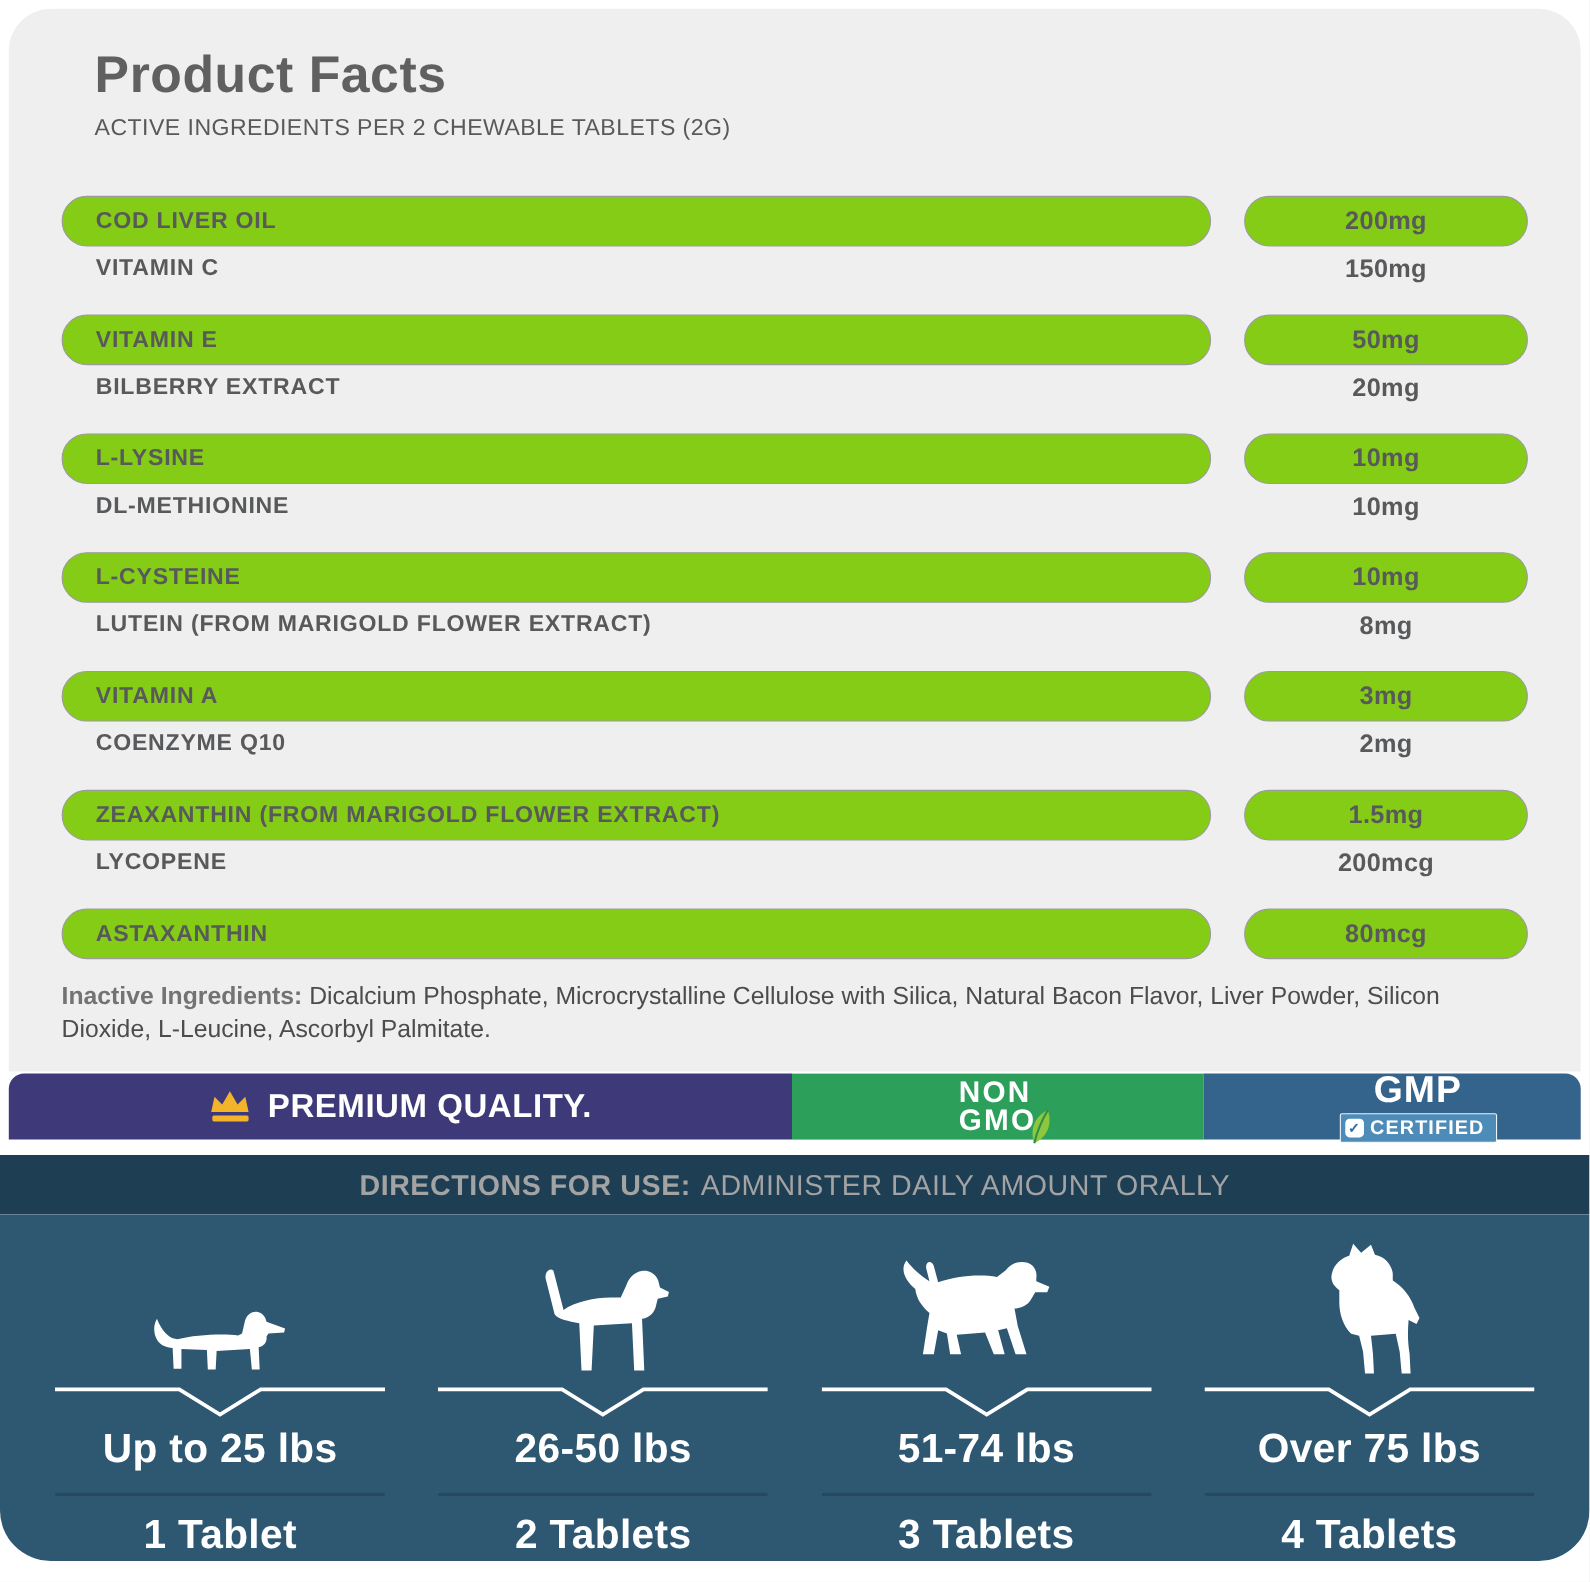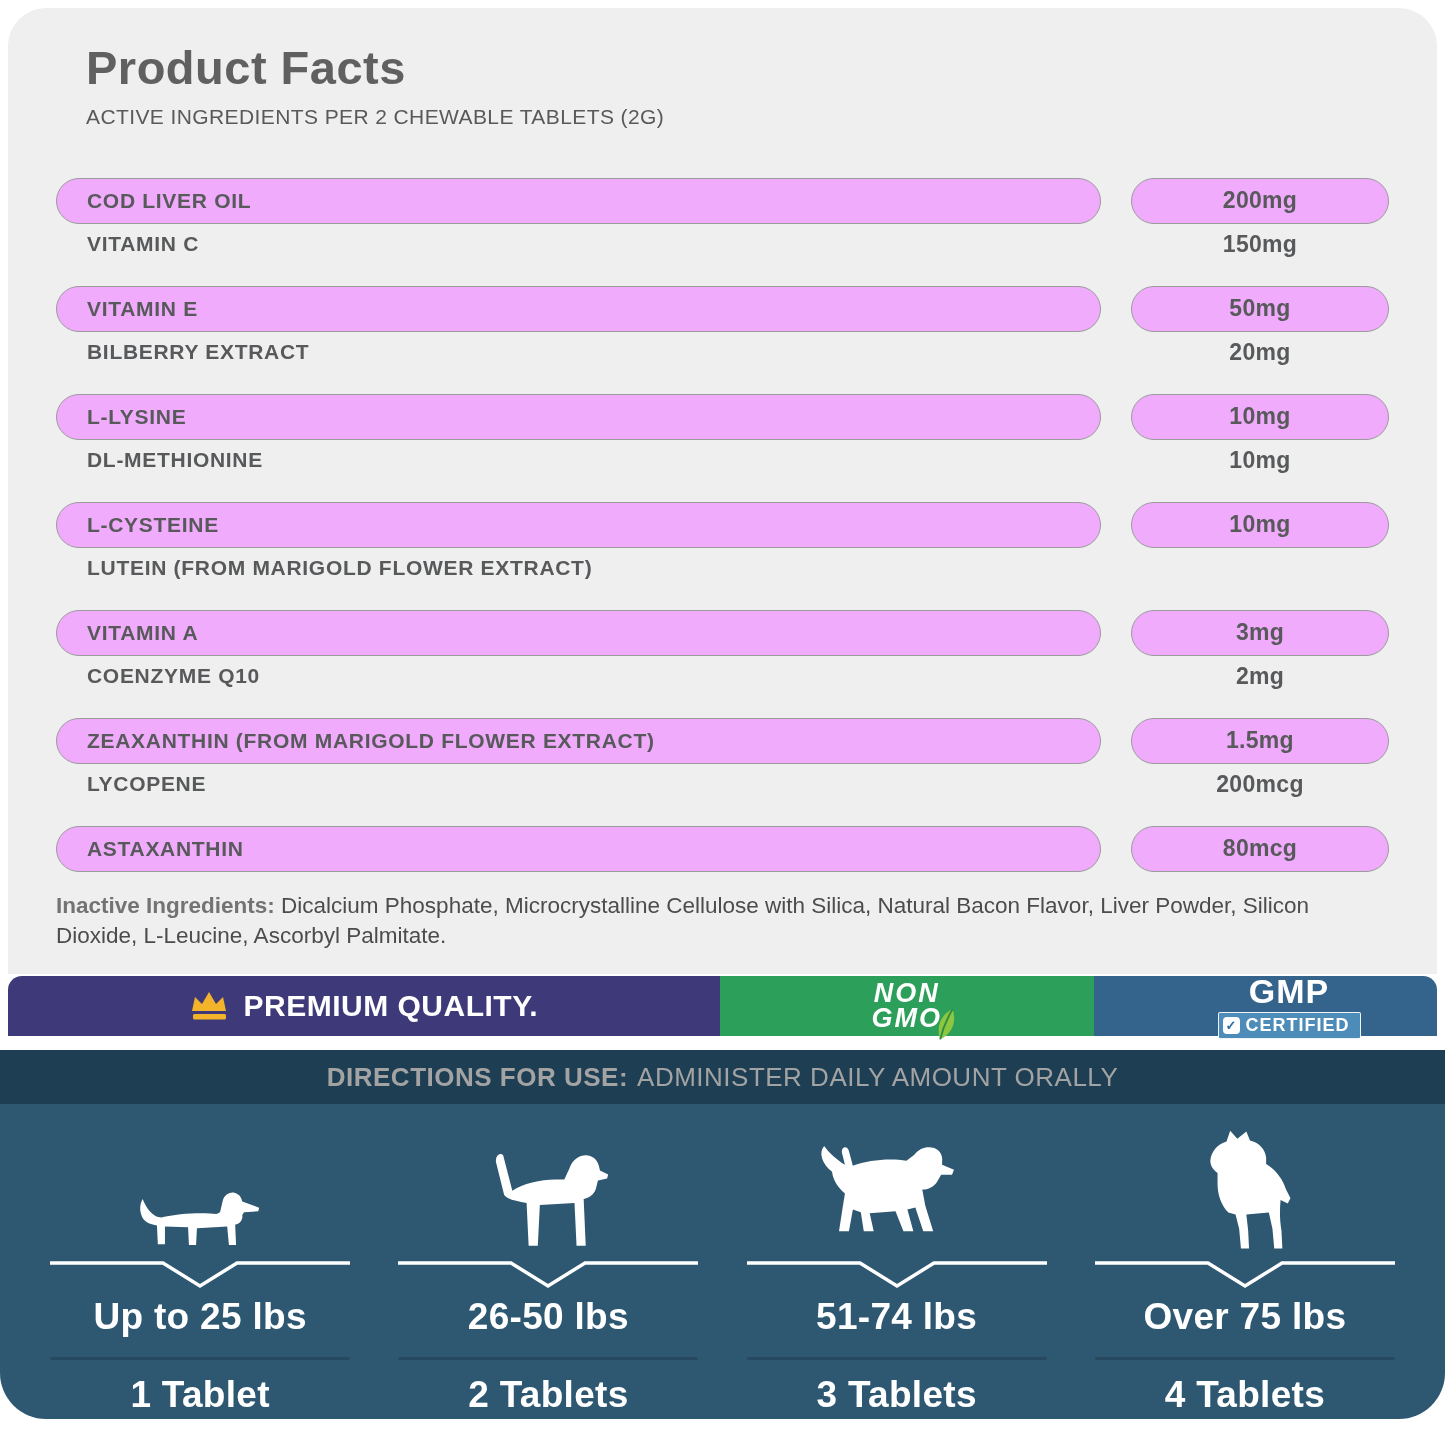--- a/index.html
+++ b/index.html
@@ -30,35 +30,35 @@
   .ing-row{display:flex; align-items:center; height:54px; gap:30px;}
   .ing-name-cell{
     flex:1; height:44px; display:flex; align-items:center;
     padding:0 30px; border-radius:24px; border:1.5px solid transparent;
   }
   .ing-amount-cell{
     width:256px; height:44px; display:flex; align-items:center; justify-content:center;
     border-radius:24px; border:1.5px solid transparent;
   }
   .pill-row .ing-name-cell, .pill-row .ing-amount-cell{
-    background:#f0abfc; border-color:var(--pill-border,#9b9b9b);margin-top:21px;
+    background:#84cc16; border-color:var(--pill-border,#9b9b9b);margin-top:21px;
   }
   .ing-name{font-size:21px; font-weight:600; letter-spacing:.7px;}
   .ing-amount{font-size:23px; font-weight:700; letter-spacing:.3px;text-align:center;}
   .inactive{
     margin:26px 0 0 0; font-size:22.5px; line-height:1.32; color:#4c4c4c;
   }
   .inactive b{color:#737373;}
   
   .badges{margin:2px 8px 0 8px; display:flex; height:60px;}
   .badge{display:flex; align-items:center; justify-content:center; color:#fff;}
   .badge-premium{flex:0 0 49.8%; background:var(--purple,#3e3a79); border-radius:14px 0 0 0; gap:14px;}
   .badge-premium .label{font-size:30px; font-weight:800; letter-spacing:.5px;}
   .badge-gmo{flex:0 0 26.2%; background:var(--green,#2ca05a);}
-  .gmo-text{font-size:27px; font-weight:800; line-height:.95; letter-spacing:2px; text-align:center; position:relative;font-style:italic;}
+  .gmo-text{font-size:27px; font-weight:800; line-height:.95; letter-spacing:2px; text-align:left; position:relative;}
   .gmo-leaf{position:absolute; right:-16px; bottom:-6px; transform:rotate(-18deg);}
   .badge-gmp{flex:1; background:var(--gmp-blue,#34648c); border-radius:0 14px 0 0; flex-direction:column;padding-left:47px;}
   .gmp-word{font-size:34px; font-weight:800; letter-spacing:1px; line-height:1;}
   .gmp-cert{
     margin-top:4px; background:#4d8cb8; border:1.5px solid rgba(255,255,255,.9);
     display:flex; align-items:center; gap:6px; padding:2px 10px 2px 4px; border-radius:2px;
   }
   .gmp-check{
     width:17px; height:17px; background:#fff; border-radius:4px;
     color:#2e6da4; font-size:13px; font-weight:800; display:flex; align-items:center; justify-content:center;
@@ -154,20 +154,23 @@
     </div>
     <div class="ing-amount-cell">
       <span class="ing-amount">10mg</span>
     </div>
   </div>
 
   <div class="ing-row">
     <div class="ing-name-cell">
       <span class="ing-name">LUTEIN (FROM MARIGOLD FLOWER EXTRACT)</span>
     </div>
+    <div class="ing-amount-cell">
+      <span class="ing-amount">8mg</span>
+    </div>
   </div>
 
   <div class="ing-row pill-row">
     <div class="ing-name-cell">
       <span class="ing-name">VITAMIN A</span>
     </div>
     <div class="ing-amount-cell">
       <span class="ing-amount">3mg</span>
     </div>
   </div>

